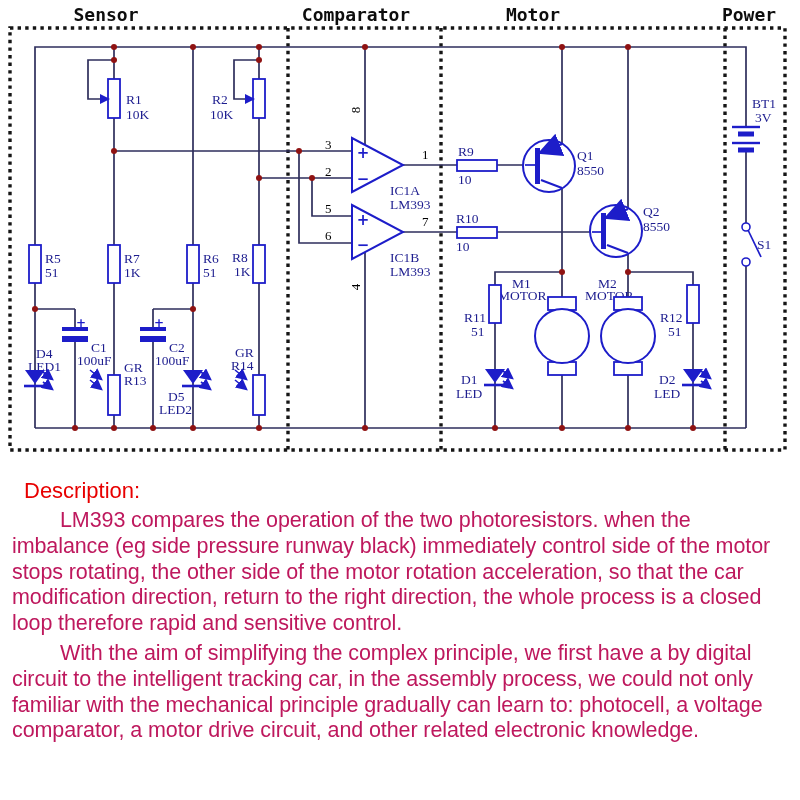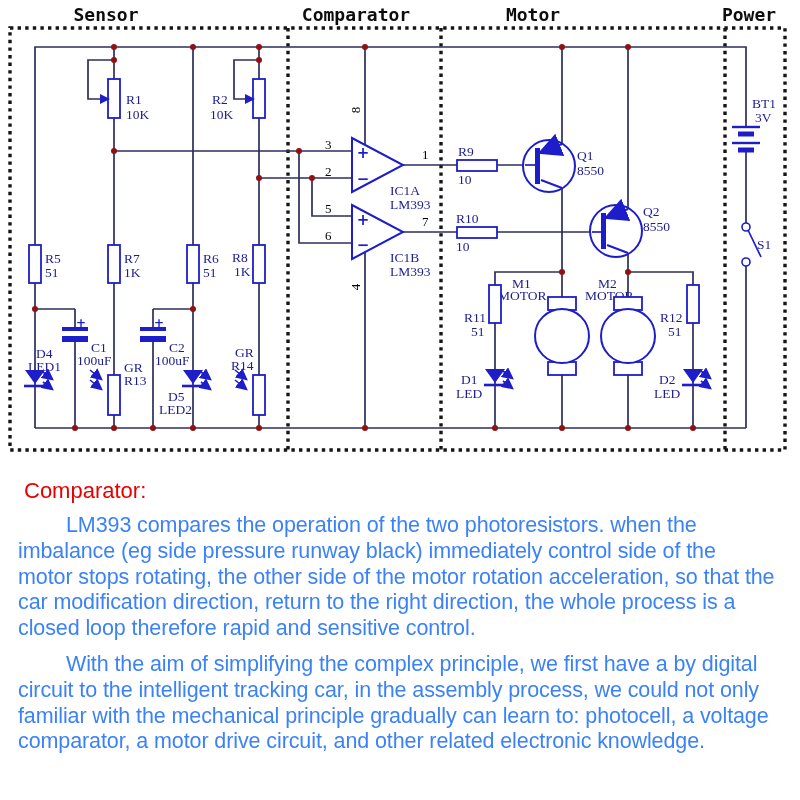--- a/index.html
+++ b/index.html
@@ -6,21 +6,21 @@
   body{width:800px;height:800px;font-family:"Liberation Sans",sans-serif;position:relative;}
   #schem{display:block;}
   svg text{user-select:none;}
   .hdr{font:bold 18px "DejaVu Sans Mono",monospace;fill:#0d0d0d;}
   .lbl{font:13.5px "Liberation Serif",serif;fill:#1d1d8f;}
   .pin{font:13px "Liberation Serif",serif;fill:#000000;}
   .pm{font:bold 15px "DejaVu Sans",sans-serif;fill:#1d1dc9;}
   .cappm{font:bold 12px "DejaVu Sans",sans-serif;fill:#1d1dc9;}
   .desc{padding:0 14px 0 8px;}
   .desc-heading{color:#e80000;font:400 22px/24px "Liberation Sans",sans-serif;margin:19px 0 5px 16px;}
-  .desc-para{margin:10px;font:400 21.5px/25.8px "Liberation Sans",sans-serif;color:#3b82f6;text-indent:48px;letter-spacing:-0.1px;}
+  .desc-para{margin:4px;font:400 21.5px/25.8px "Liberation Sans",sans-serif;color:#be185d;text-indent:48px;letter-spacing:-0.1px;}
 </style>
 </head>
 <body>
 
 <svg id="schem" width="800" height="460" viewBox="0 0 800 460" xmlns="http://www.w3.org/2000/svg">
   <defs>
     <marker id="m-arr" viewBox="0 0 10 10" refX="8" refY="5" markerWidth="7.5" markerHeight="7.5" orient="auto">
         <path d="M0 0 L10 5 L0 10 z" fill="#1d1dc9"></path>
       </marker>
     <marker id="m-arr-big" viewBox="0 0 10 10" refX="8" refY="5" markerWidth="12" markerHeight="12" orient="auto">
@@ -301,16 +301,16 @@
       <circle cx="259" cy="428" r="3"></circle>
       <circle cx="365" cy="428" r="3"></circle>
     <circle cx="495" cy="428" r="3"></circle>
       <circle cx="562" cy="428" r="3"></circle>
       <circle cx="628" cy="428" r="3"></circle>
     <circle cx="693" cy="428" r="3"></circle>
   </g>
 </svg>
 
 <div class="desc">
-  <div class="desc-heading">Comparator:</div>
+  <div class="desc-heading">Description:</div>
   <p class="desc-para">LM393 compares the operation of the two photoresistors. when the imbalance (eg side pressure runway black) immediately control side of the motor stops rotating, the other side of the motor rotation acceleration, so that the car modification direction, return to the right direction, the whole process is a closed loop therefore rapid and sensitive control.</p>
   <p class="desc-para">With the aim of simplifying the complex principle, we first have a by digital circuit to the intelligent tracking car, in the assembly process, we could not only familiar with the mechanical principle gradually can learn to: photocell, a voltage comparator, a motor drive circuit, and other related electronic knowledge.</p>
 </div>
 
 </body></html>

